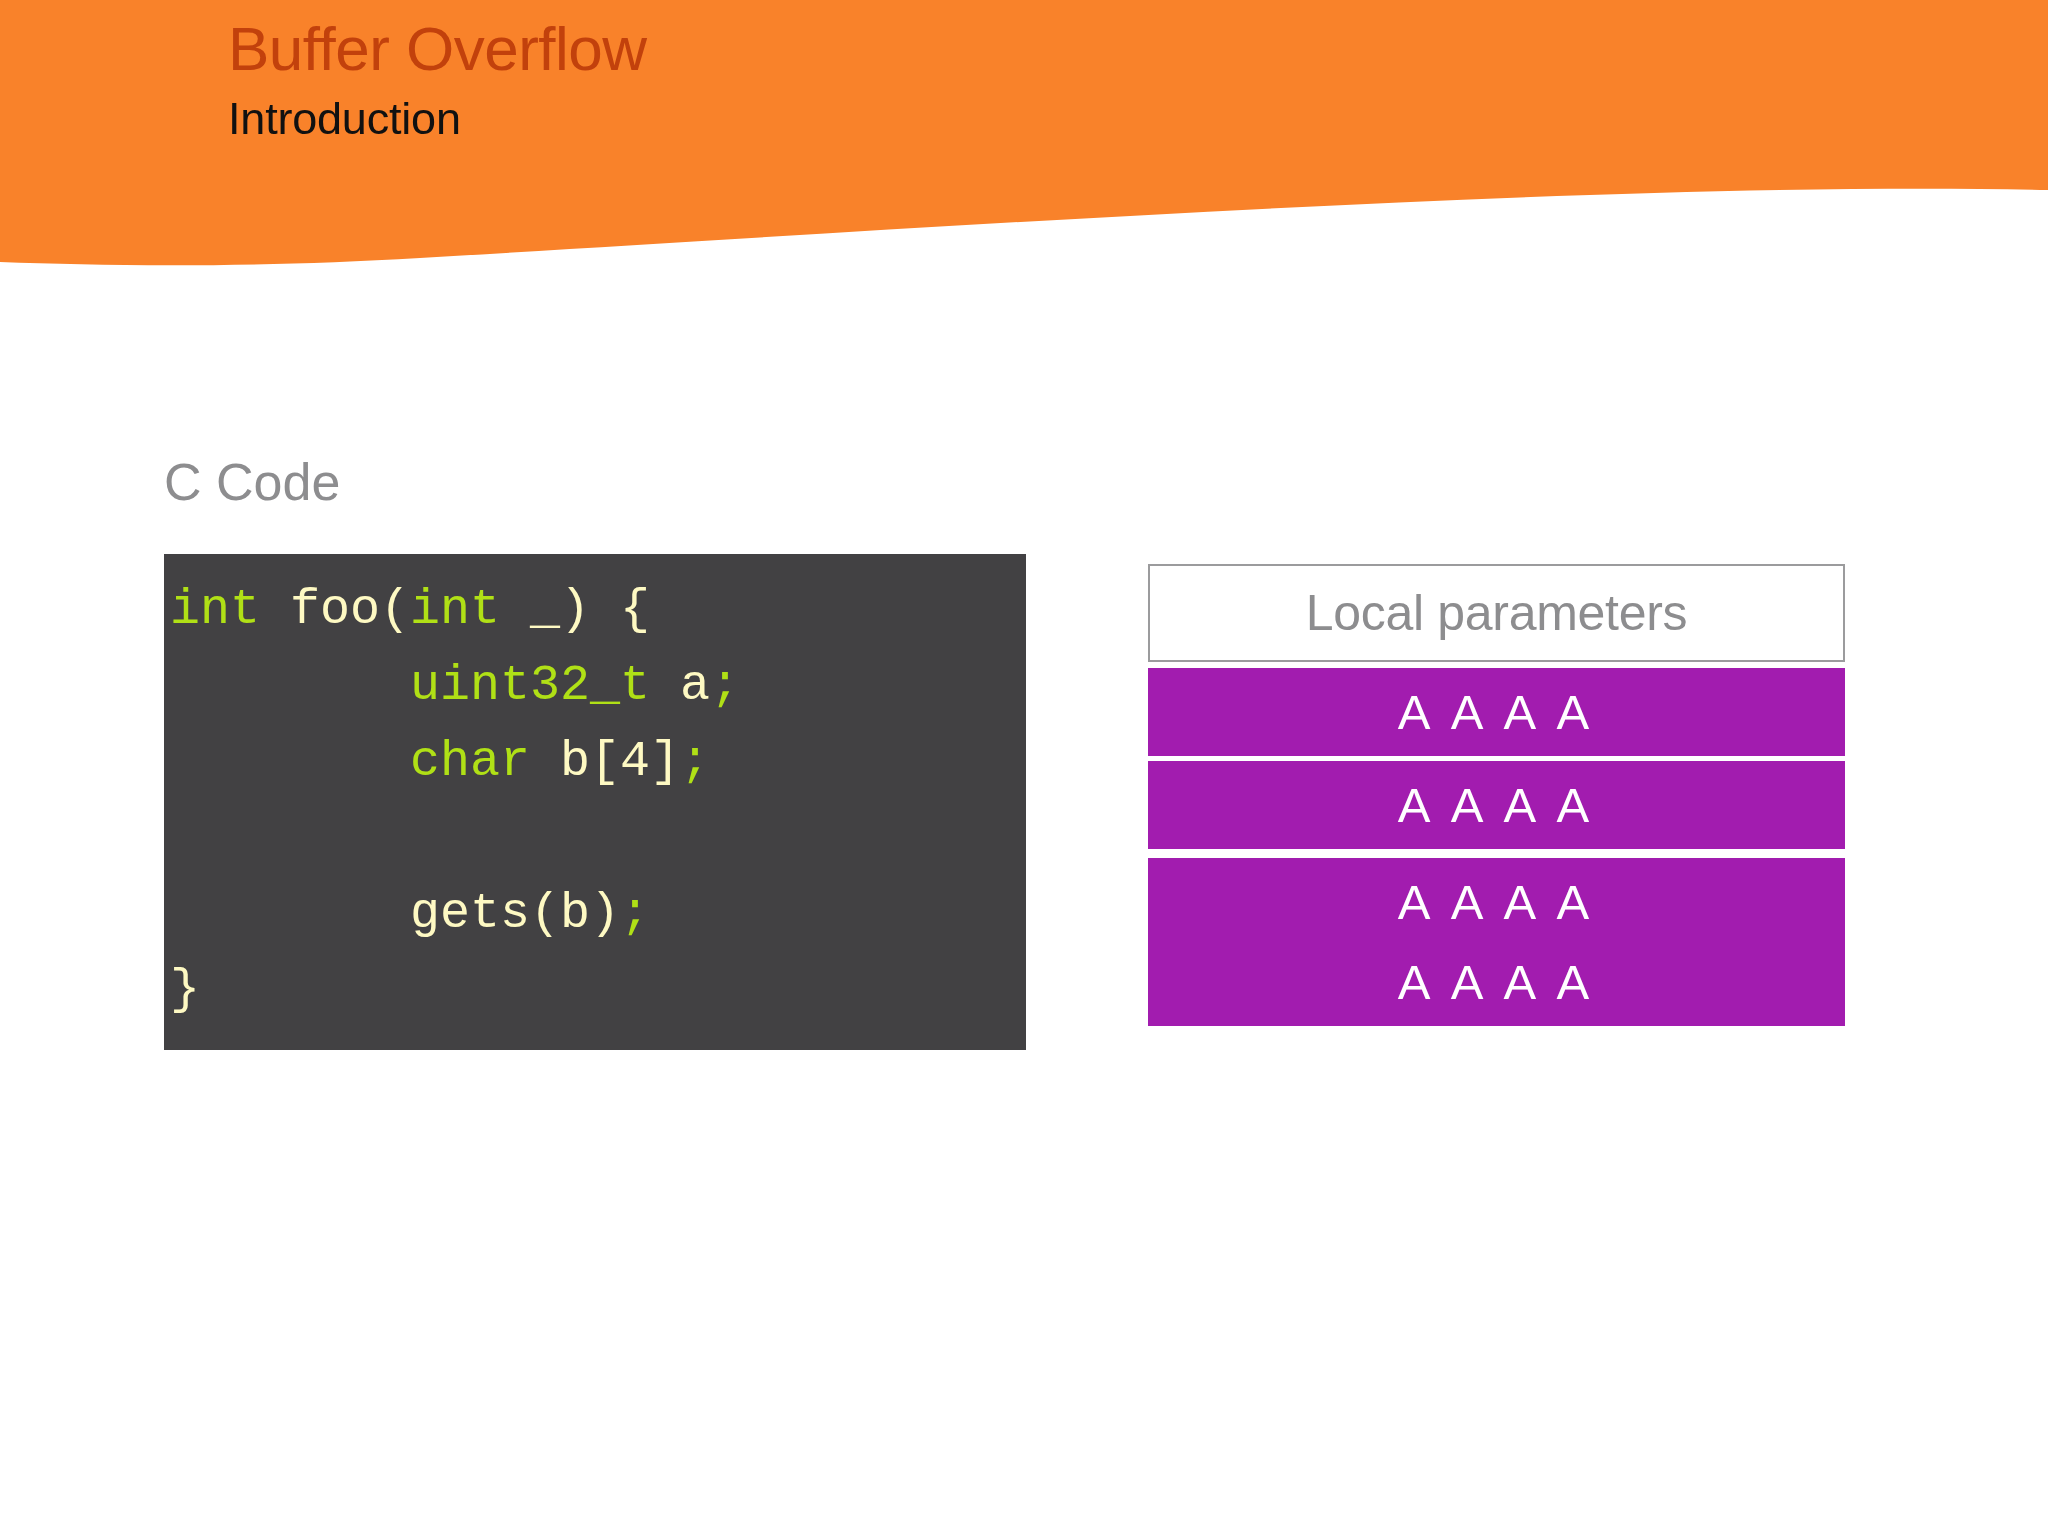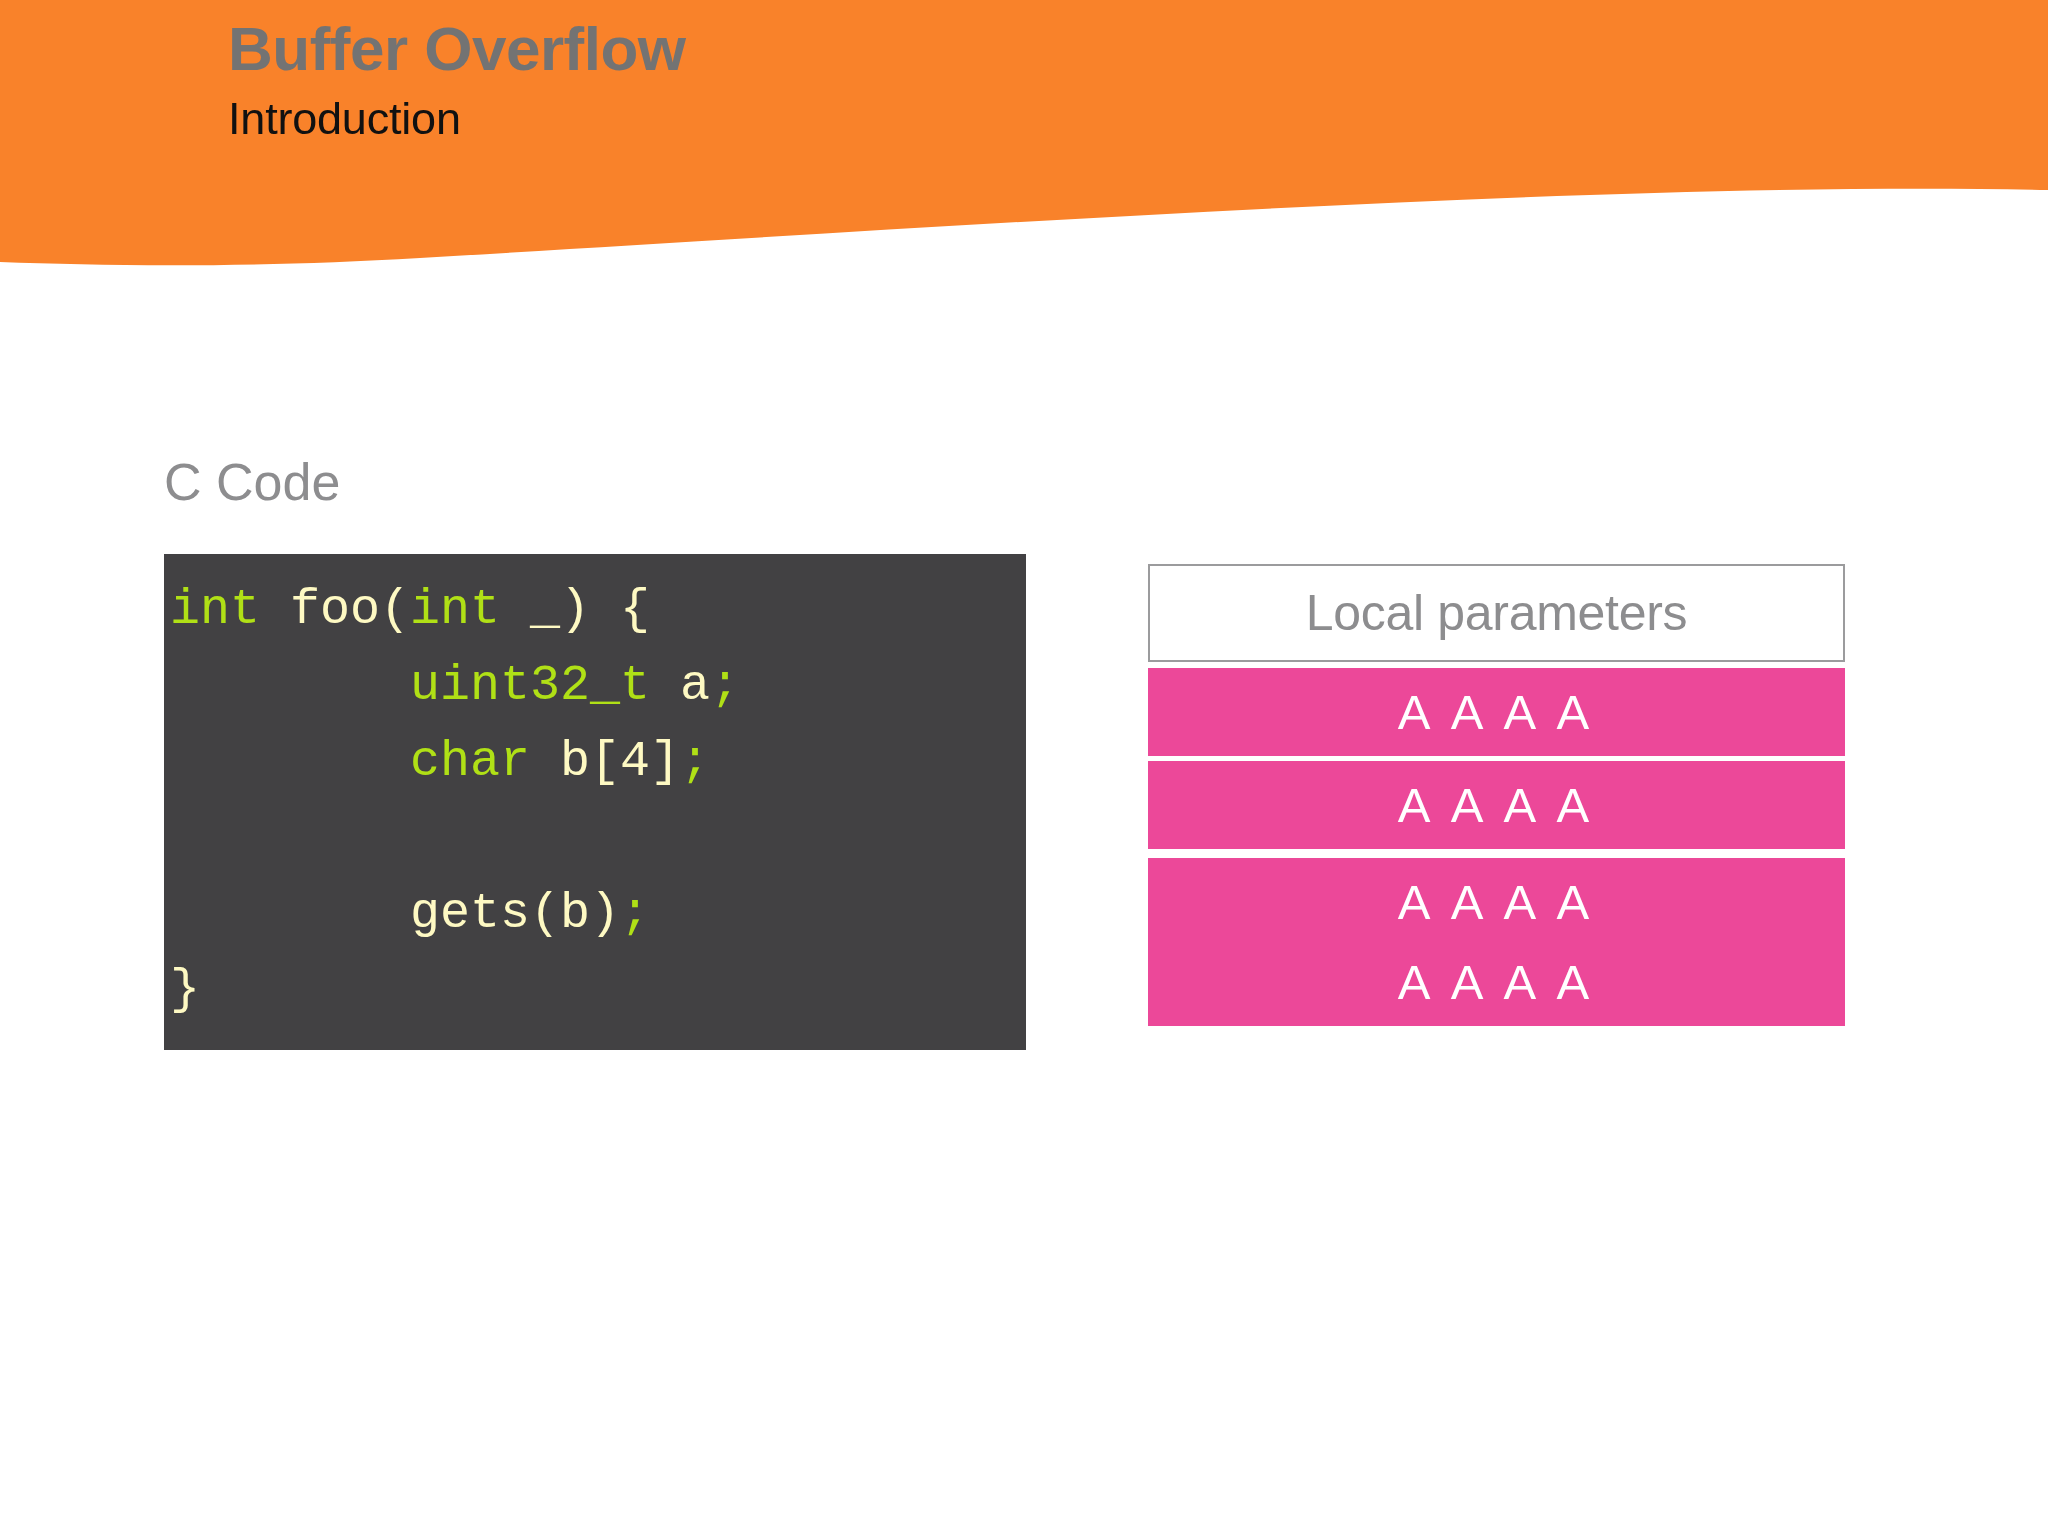--- a/index.html
+++ b/index.html
@@ -31,22 +31,22 @@
   }
   #header-titles {
     position: absolute;
     left: 228px;
     top: 18px;
     z-index: 3;
   }
   #slide-title {
     font-family: "Liberation Sans", sans-serif;
     font-size: 62px;
-    font-weight: 700;
-    color: #737373;
+    font-weight: 400;
+    color: #c2410c;
     letter-spacing: -0.5px;
     line-height: 1.0;
     margin: 0;
     white-space: nowrap;
   }
   #slide-subtitle {
     font-family: "Liberation Sans", sans-serif;
     font-size: 45px;
     font-weight: 400;
     color: #111111;
@@ -112,21 +112,21 @@
   }
   #stack-header-label {
     font-family: "Liberation Sans", sans-serif;
     font-size: 50px;
     font-weight: 400;
     color: #8d8d8f;
     letter-spacing: -0.3px;
     white-space: nowrap;
   }
   .stack-block {
-    background: #ec4899;
+    background: #a21caf;
     box-sizing: border-box;
     display: flex;
     flex-direction: column;
     align-items: center;
     justify-content: center;
   }
   #stack-block-1 { height: 88px; margin-top: 6px; }
   #stack-block-2 { height: 88px; margin-top: 5px; }
   #stack-block-3 { height: 168px; margin-top: 9px; }
   .stack-cell {

